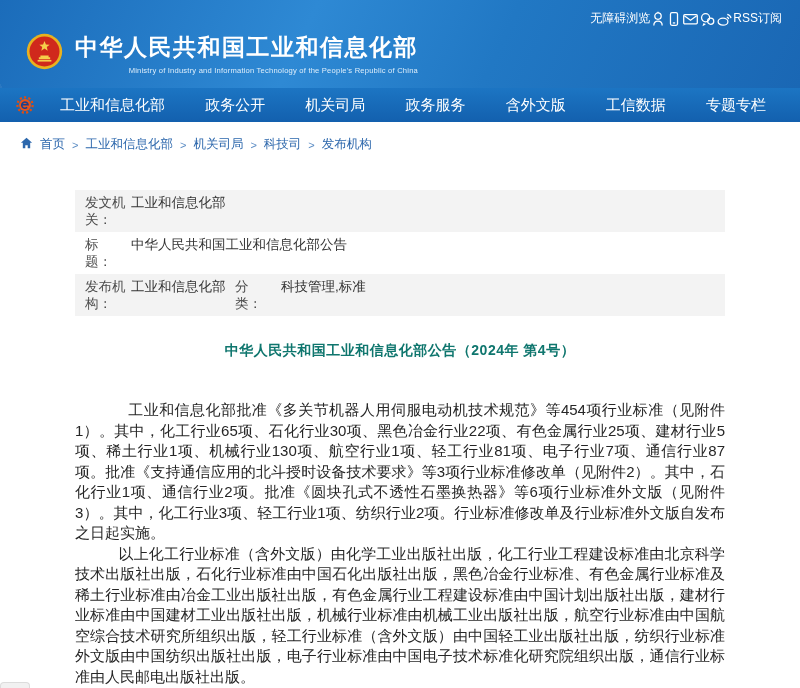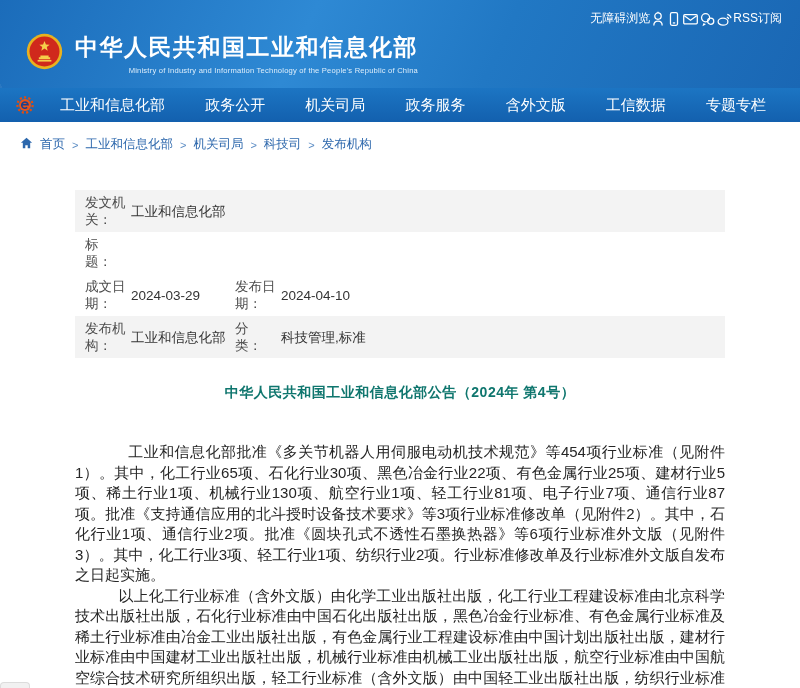--- a/index.html
+++ b/index.html
@@ -40,21 +40,21 @@
 
   
   .breadcrumb { display:flex; align-items:center; gap:7px; padding:14px 0 9px 20px;
     font-size:12.5px; color:#2c67ac; }
   .breadcrumb .sep { color:#5b8cc4; font-size:11px; }
   .breadcrumb .crumb { cursor:pointer; }
 
   
   .content { width:650px; margin:0 auto; }
   .doc-meta { margin-top:28px; font-size:13.5px; line-height:17px; }
-  .meta-row { display:flex; padding:4px 10px 4px 10px;align-items:center; }
+  .meta-row { display:flex; padding:4px 10px 4px 10px; }
   .meta-row.odd { background:#f3f3f3; }
   .m-label { width:46px; flex:none; color:#4d4d4d; word-break:break-all; line-break:strict; }
   .m-value { flex:1; color:#333; }
   .m-value.fixed { flex:none; width:104px; }
   .m-label2 { width:46px; flex:none; color:#4d4d4d; word-break:break-all; line-break:strict; }
   .m-value2 { flex:1; color:#333; }
 
   .article-title { margin-top:26px; text-align:center; font-size:14px; font-weight:bold;
     color:#0f766e; letter-spacing:.5px; }
   .article-body { margin-top:40px; font-size:15px; line-height:20.5px; color:#262626;
@@ -168,26 +168,21 @@
 
   <div class="content">
 
     <div class="doc-meta">
       <div class="meta-row odd">
         <span class="m-label">发文机关：</span>
         <span class="m-value">工业和信息化部</span>
       </div>
       <div class="meta-row">
         <span class="m-label">标　题：</span>
-      </div>
-      <div class="meta-row">
-        <span class="m-label">成文日期：</span>
-        <span class="m-value fixed">2024-03-29</span>
-        <span class="m-label2">发布日期：</span>
-        <span class="m-value2">2024-04-10</span>
+        <span class="m-value">中华人民共和国工业和信息化部公告</span>
       </div>
       <div class="meta-row odd">
         <span class="m-label">发布机构：</span>
         <span class="m-value fixed">工业和信息化部</span>
         <span class="m-label2">分　类：</span>
         <span class="m-value2">科技管理,标准</span>
       </div>
     </div>
 
     <h1 class="article-title">中华人民共和国工业和信息化部公告（2024年 第4号）</h1>

